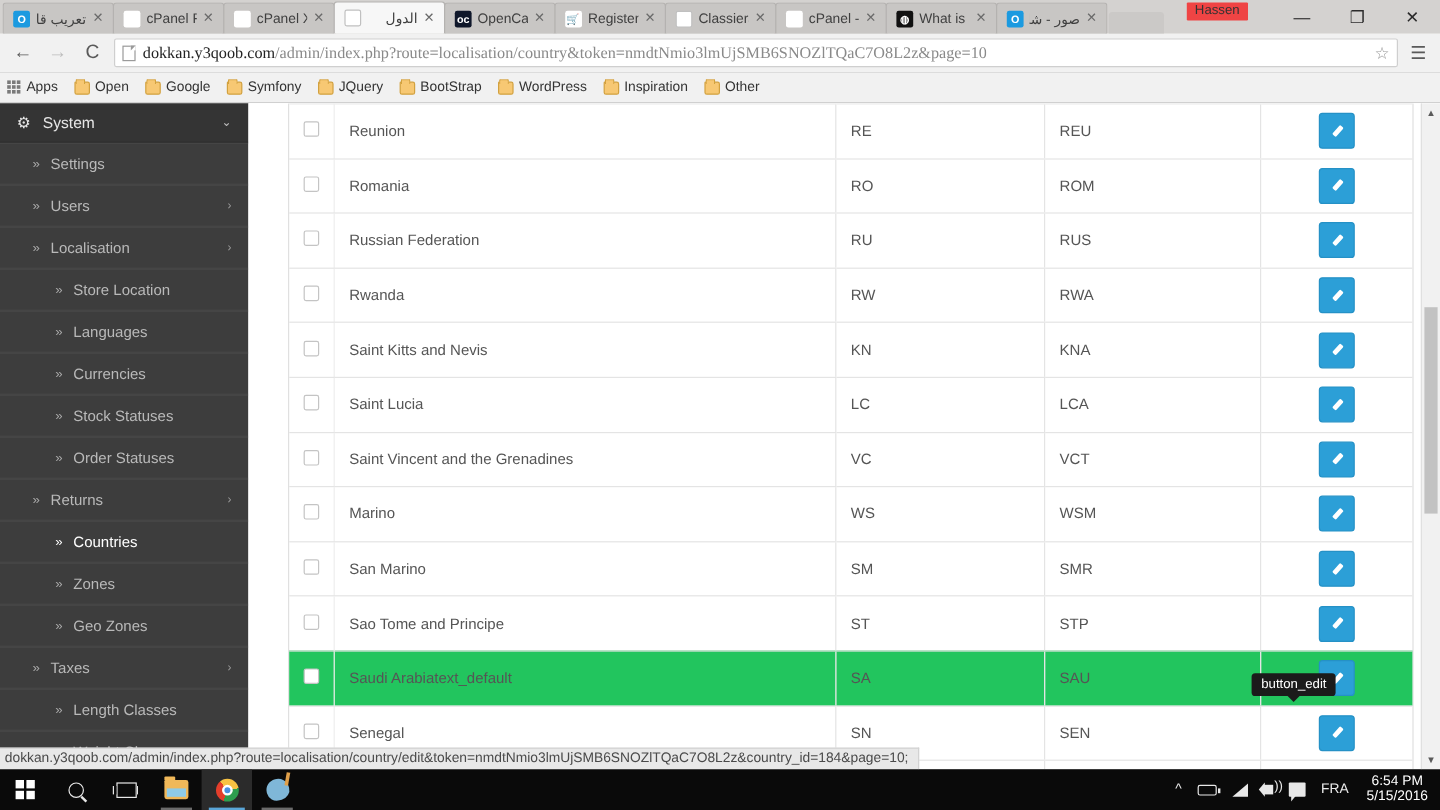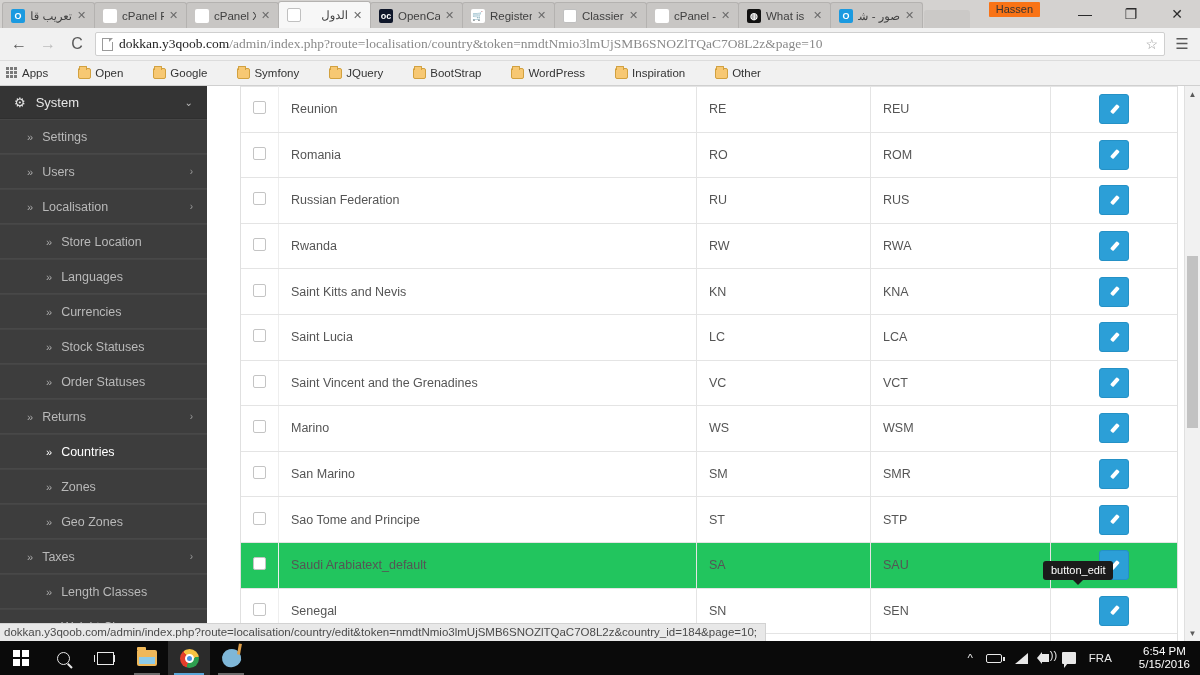--- a/index.html
+++ b/index.html
@@ -85,21 +85,21 @@
     width: 46px; height: 18px;
     background: #cbc9c7;
     border-radius: 3px 3px 0 0;
     margin-left: 2px;
     margin-bottom: 0;
   }
   .winlabel {
     position: absolute;
     right: 160px; top: 2px;
     font-size: 11px;
-    background: #f97316;
+    background: #ef4444;
     color: #333;
     padding: 1px 7px 2px;
     border-radius: 1px;
   }
   .wincontrols {
     position: absolute;
     right: 0; top: 0;
     height: 28px;
     display: flex;
     align-items: center;
@@ -157,21 +157,21 @@
   .menubtn { font-size: 15px; color: #5a5a5a; width: 20px; text-align: center;}
 
   
   .bookmarks {
     height: 25px;
     background: #f1f1f1;
     border-bottom: 1px solid #d0d0d0;
     display: flex;
     align-items: center;
     padding: 0 6px;
-    gap: 30px;
+    gap: 14px;
     font-size: 11.5px;
     color: #333;
   }
   .bm { display: flex; align-items: center; gap: 4px; white-space: nowrap;}
   .bm .folder {
     width: 13px; height: 11px;
     background: #f7c873;
     border: 1px solid #d2a13f;
     border-radius: 1px 2px 2px 2px;
     position: relative;
@@ -446,21 +446,20 @@
     padding-right: 10px;
     color: #eaeaea;
     font-size: 11.5px;
   }
   .tray .ticon { display: flex; align-items: center; justify-content: center; height: 34px;}
   .clock {
     display: flex; flex-direction: column;
     align-items: center; justify-content: center;
     line-height: 13px; font-size: 11.5px; color: #fff;
     padding-left: 2px;
-    margin-left: 12px;
   }
   .wifi {
     width: 0; height: 0;
     border-style: solid;
     border-width: 0 0 11px 13px;
     border-color: transparent transparent #e8e8e8 transparent;
   }
   .speaker {
     width: 8px; height: 8px;
     background: #e8e8e8;

